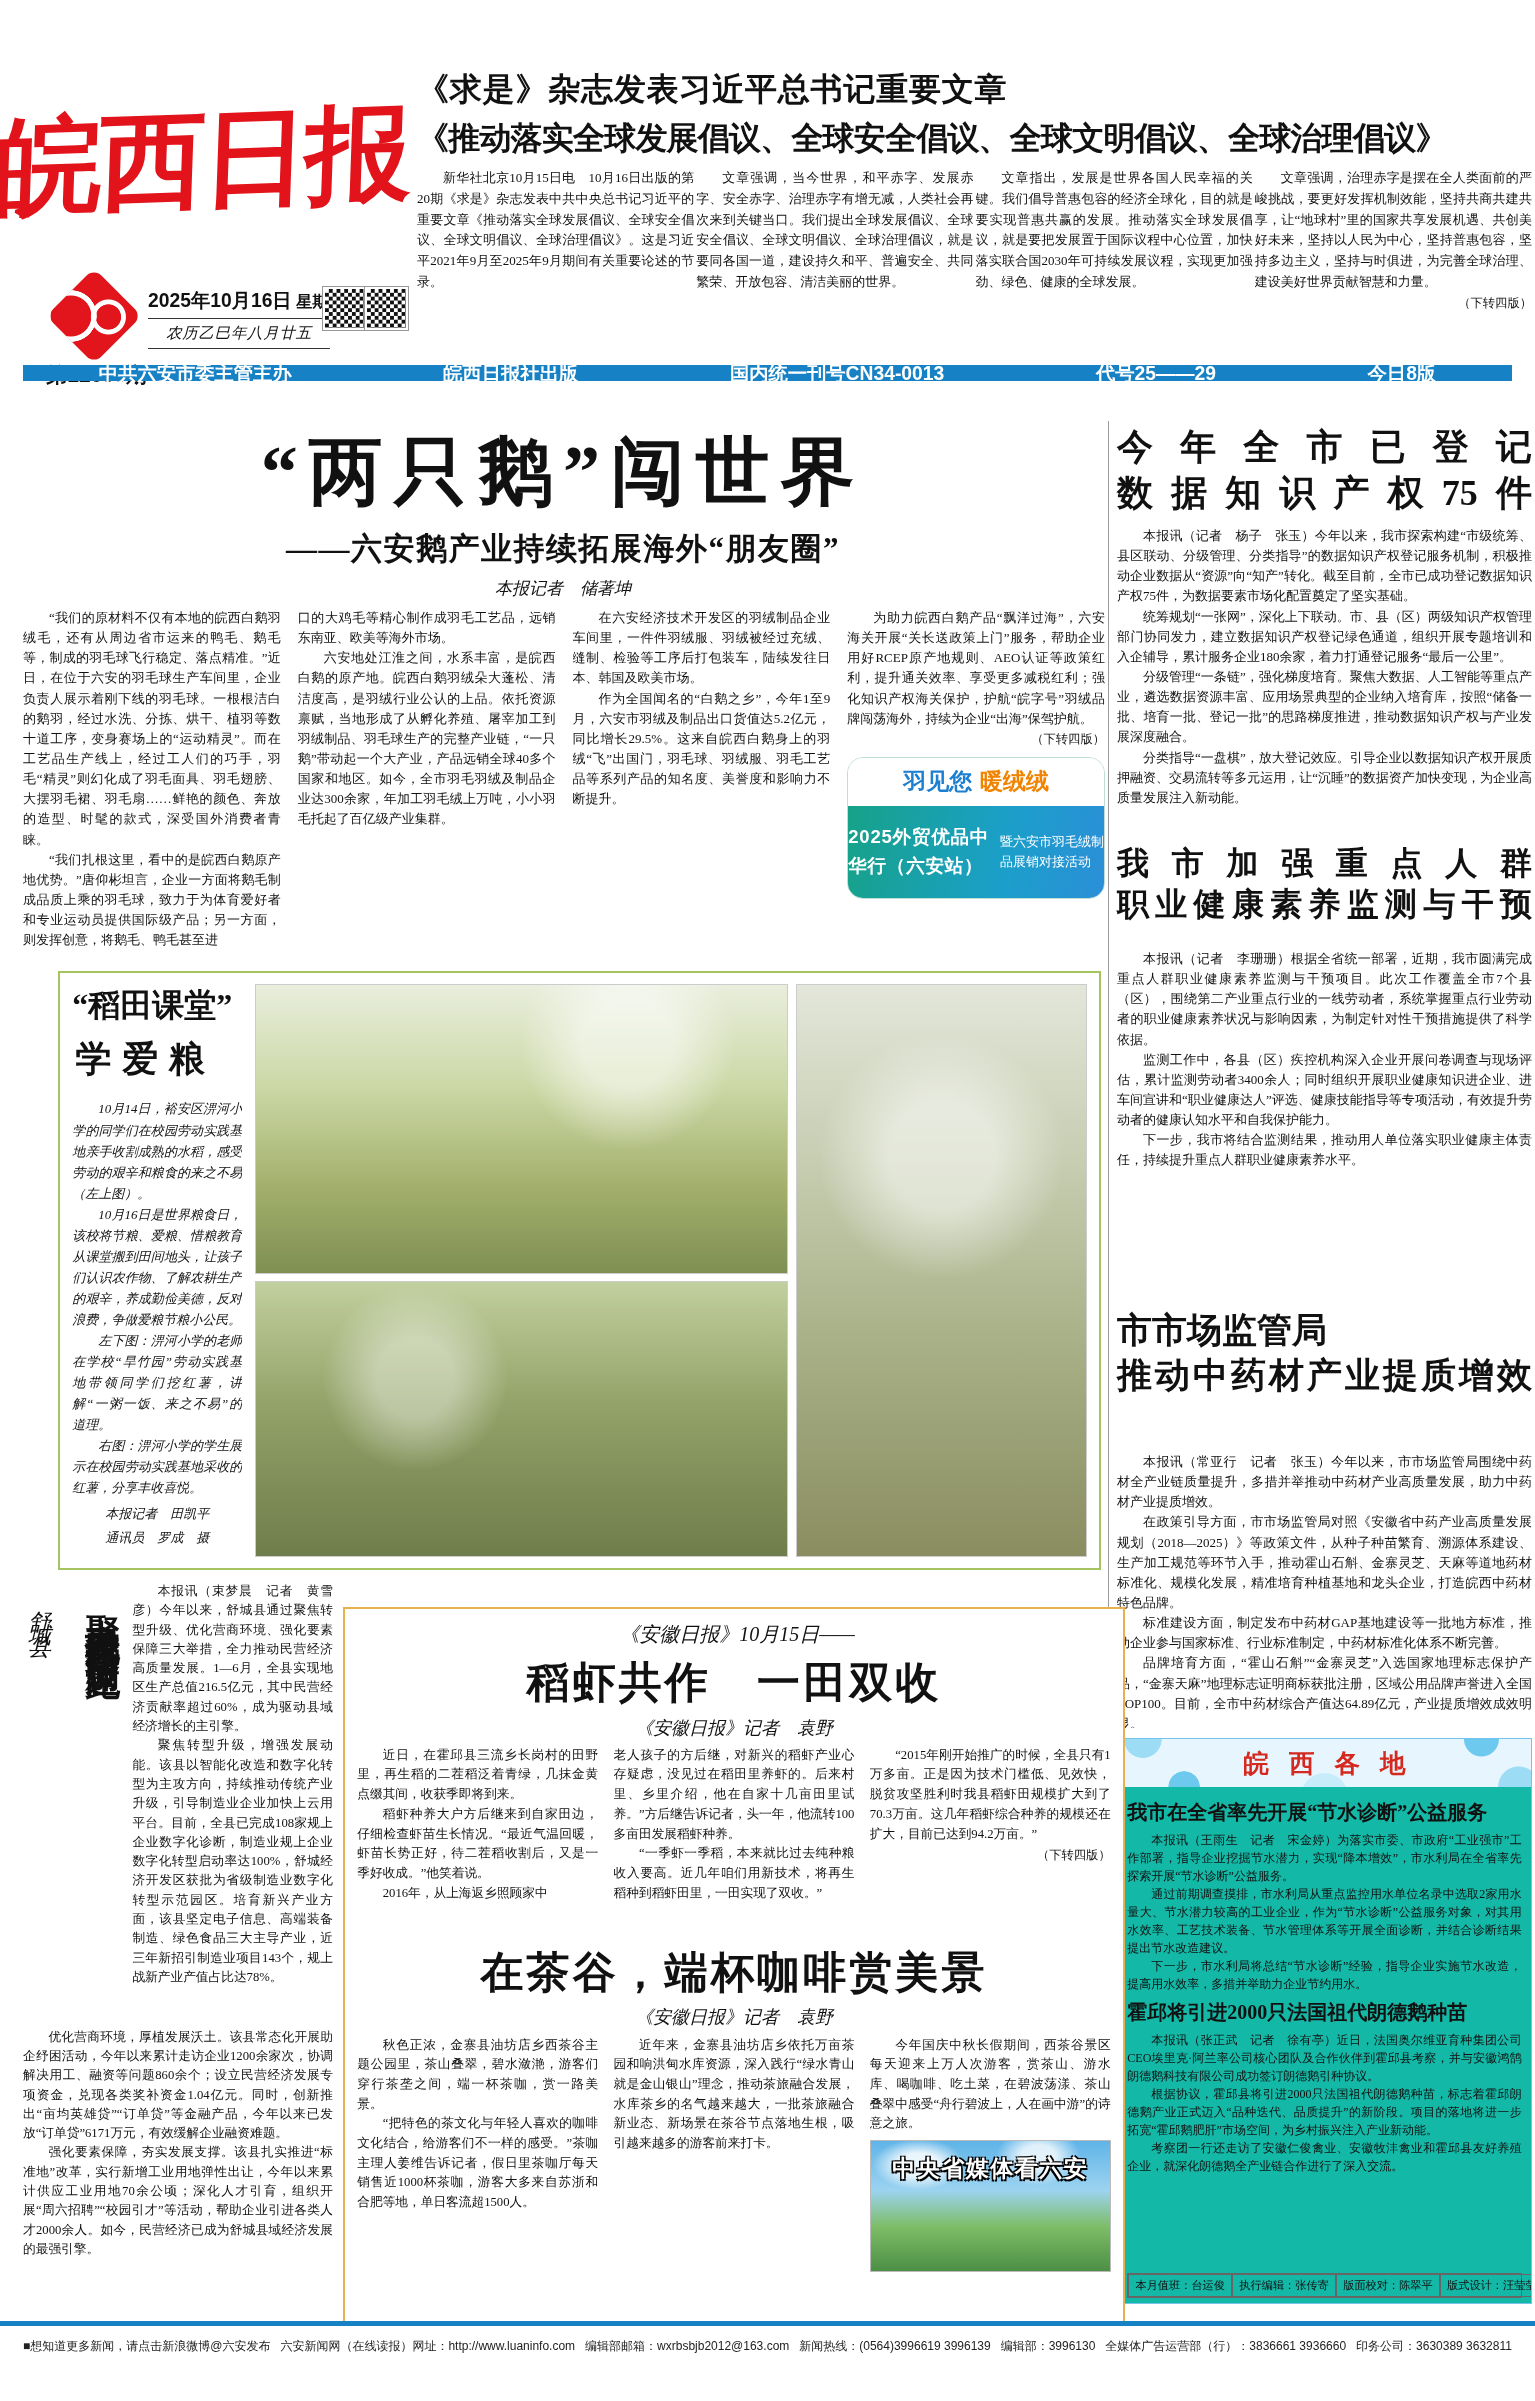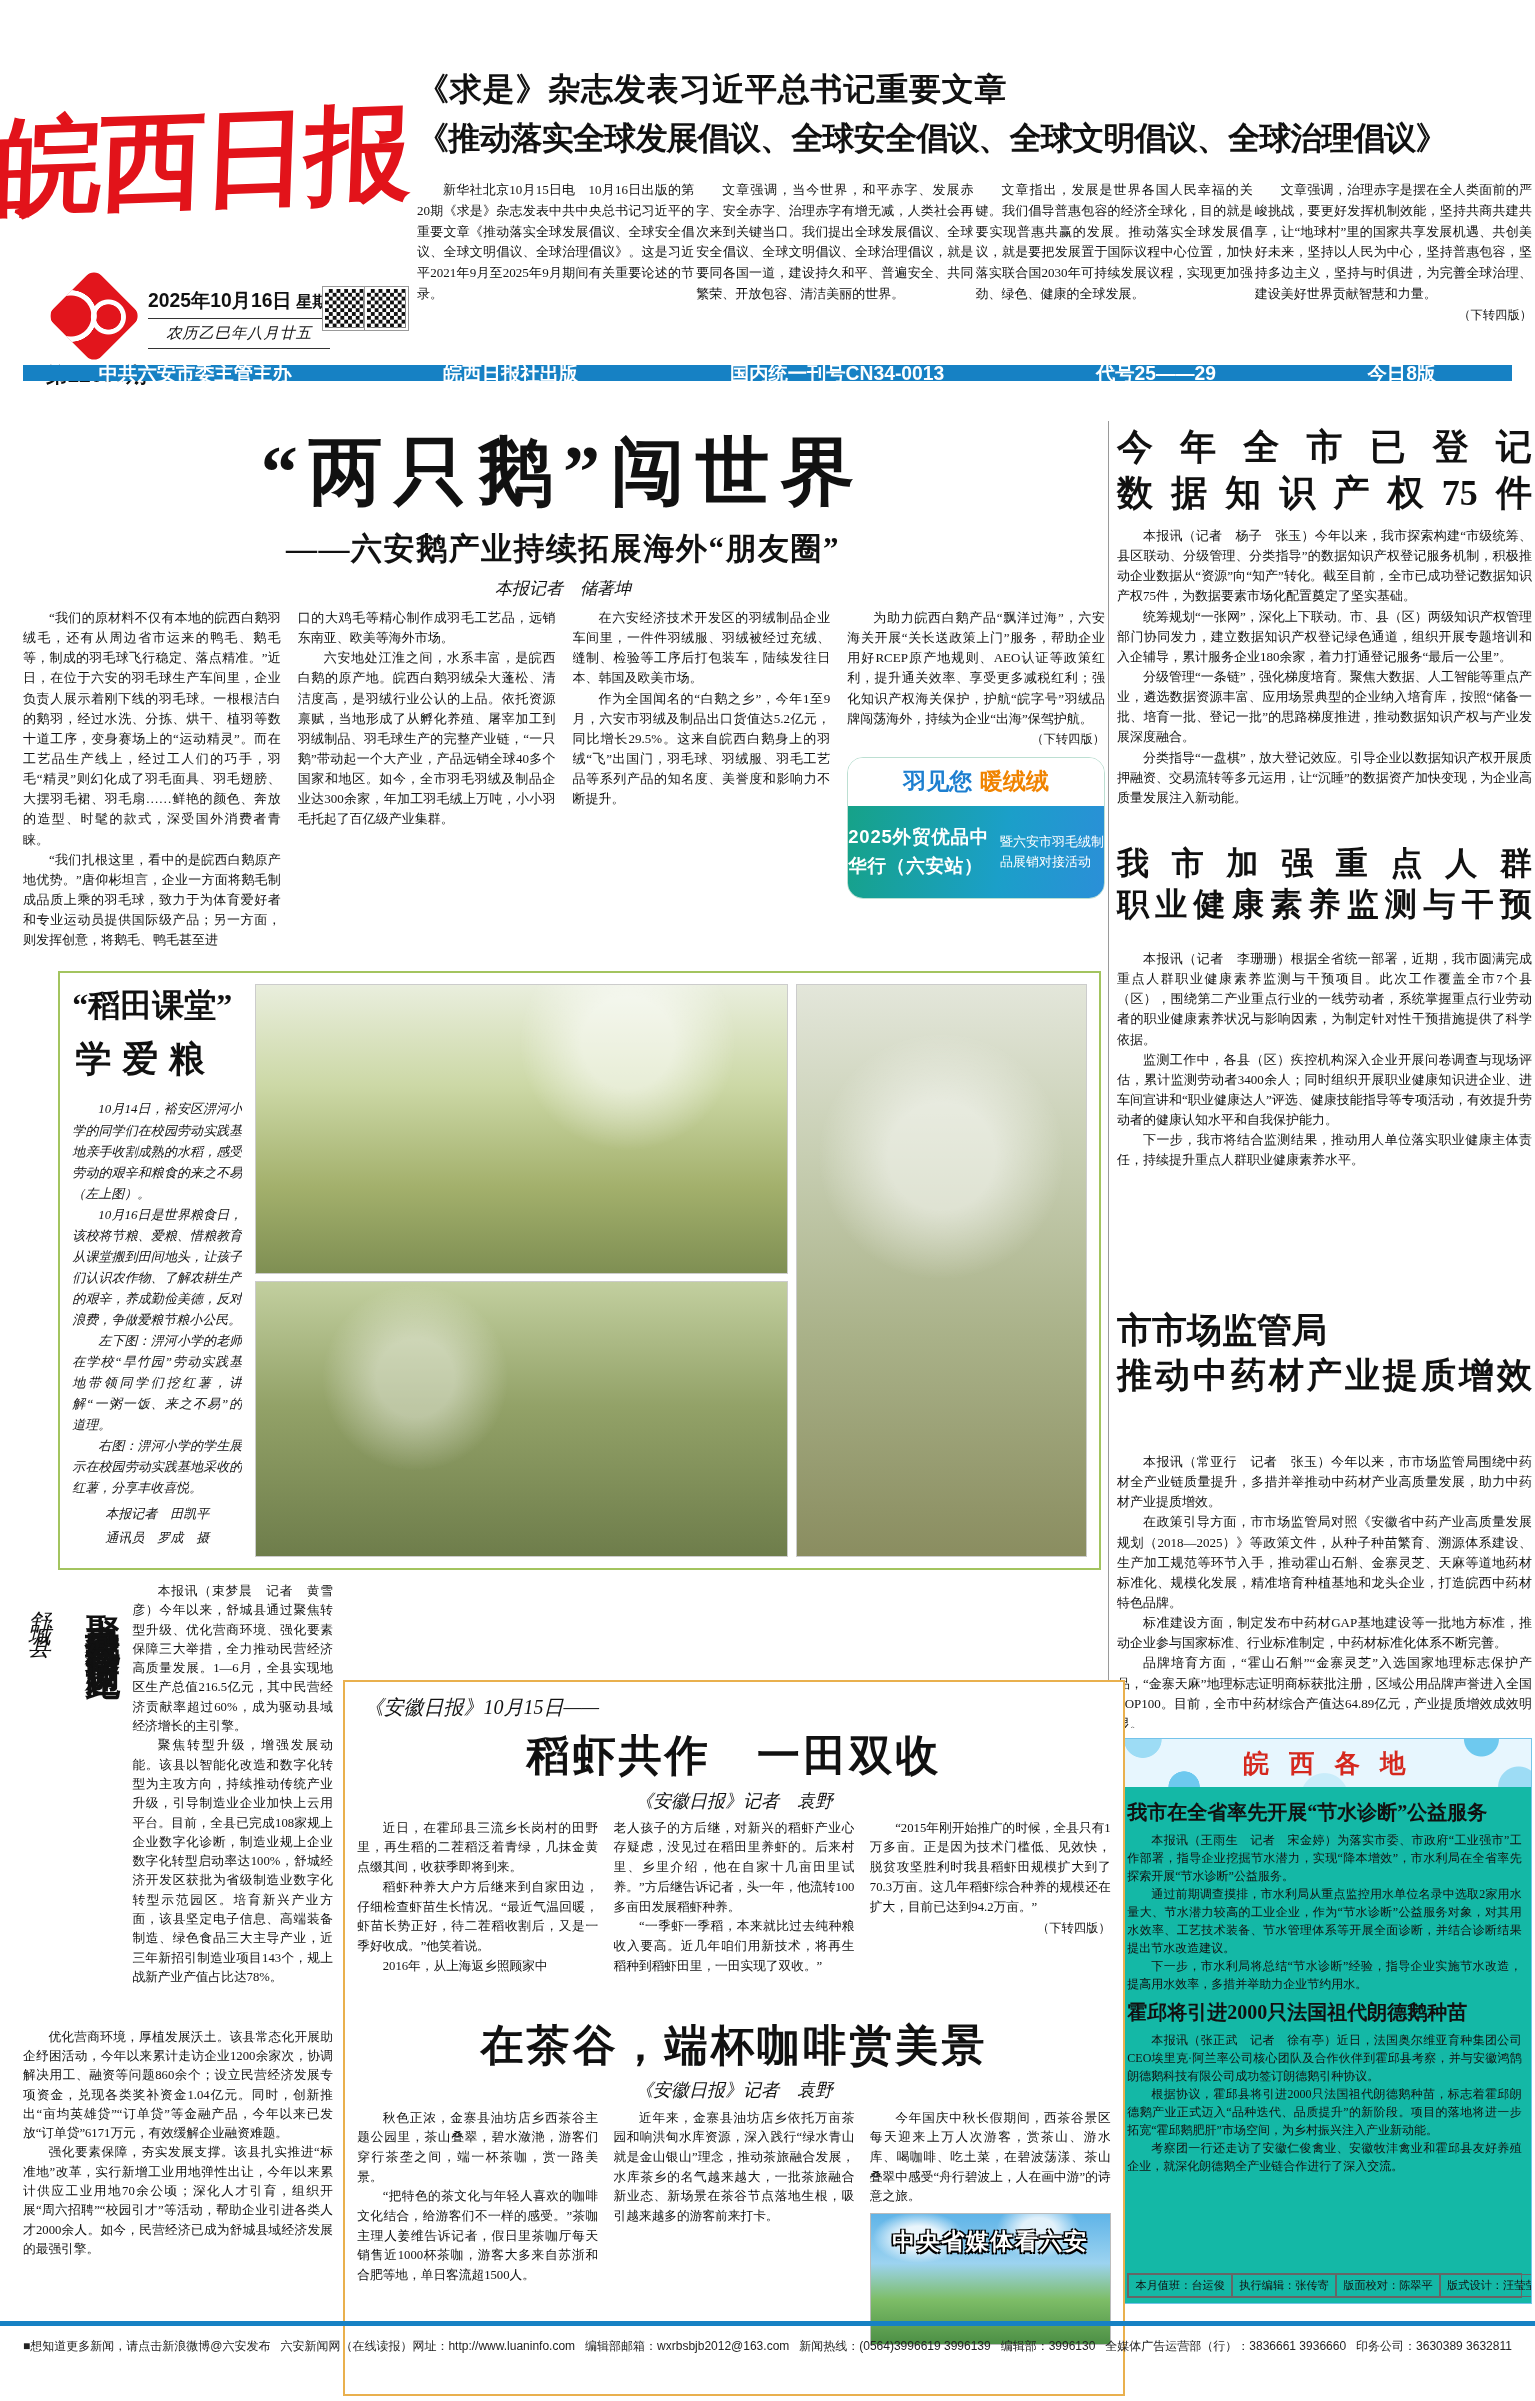--- a/index.html
+++ b/index.html
@@ -21,21 +21,21 @@
   #date-line{font-family:"Liberation Sans",sans-serif;font-weight:bold;font-size:19.3px;white-space:nowrap;}
   #date-line .wd{font-size:16px;margin-left:4.6px;}
   #date-block hr{border:none;border-top:1.2px solid #333;margin:3.9px 0;}
   #lunar{font-size:15.4px;letter-spacing:0.8px;font-style:italic;}
   .qr{width:39px;height:39px;background:repeating-conic-gradient(#111 0 90deg,#fff 0 180deg) 0 0/7.7px 7.7px;
       border:2.3px solid #fff;outline:0.8px solid #999;}
   #qr1{left:323px;top:287px;} #qr2{left:323px;top:287px;transform:translateX(42px);}
   
   #qushi-h1{left:417px;top:68px;width:1115px;font-size:32px;font-weight:900;letter-spacing:0.8px;}
   #qushi-h2{left:417px;top:117px;width:1115px;font-size:32px;font-weight:900;letter-spacing:-0.8px;white-space:nowrap;}
-  #qushi-body{left:417px;top:180px;width:1115px;height:176px;display:flex;gap:2px;overflow:hidden;justify-content:flex-end;}
+  #qushi-body{left:417px;top:168px;width:1115px;height:176px;display:flex;gap:2px;overflow:hidden;justify-content:flex-end;}
   #qushi-body .col{flex:1;font-size:13px;line-height:1.6;overflow:hidden;}
   .col-body p{margin:0;text-indent:2em;text-align:justify;}
   p.cont{text-indent:0;}
   .jump{text-align:right;font-size:12.3px;margin-top:1.5px;}
   
   #bluebar{left:23px;top:365px;width:1489px;height:16px;background:#1681c4;color:#fff;
            font-family:"Liberation Sans",sans-serif;font-weight:bold;font-size:19.3px;
            display:flex;align-items:center;justify-content:space-around;}
   
   #lead-head{left:23px;top:423px;width:1080px;text-align:center;font-size:74px;font-weight:900;
@@ -104,22 +104,22 @@
   #wx-table div{padding:3.1px 6.2px;font-size:11.2px;border:0.4px solid #666;white-space:nowrap;}
   
   #sc-block{left:23px;top:1582px;width:310px;height:735px;display:flex;flex-direction:column;overflow:hidden;}
   #sc-top{display:flex;gap:7.7px;height:438px;flex:none;}
   .vert{writing-mode:vertical-rl;}
   #sc-county{font-size:23px;font-style:italic;letter-spacing:12.3px;padding-top:10.8px;width:32px;flex:none;}
   #sc-head{font-size:35px;font-weight:900;letter-spacing:4.6px;width:62px;flex:none;padding-top:4.6px;}
   #sc-toptext{flex:1;font-size:12.7px;line-height:1.52;overflow:hidden;}
   #sc-bottom{flex:1;font-size:12.7px;line-height:1.52;margin-top:7.7px;overflow:hidden;}
   
-  #ahrb-box{left:343px;top:1680px;width:782px;height:716px;border:2.3px solid #e9b04e;box-sizing:border-box;
-            padding:9.3px 12.3px;display:flex;flex-direction:column;background:#fff;overflow:hidden;}
+  #ahrb-box{left:343px;top:1607px;width:782px;height:716px;border:2.3px solid #e9b04e;box-sizing:border-box;
+            padding:9.3px 12.3px;display:flex;flex-direction:column;background:#fff;overflow:hidden;align-items:center;}
   #ahrb-kicker{font-size:20px;font-style:italic;margin:3.1px 0 1.5px 6.2px;}
   .ahrb-h{text-align:center;font-size:43px;font-weight:900;letter-spacing:3.1px;margin:4.6px 0 3.1px 0;}
   .ahrb-by{text-align:center;font-size:18px;font-style:italic;margin-bottom:6.2px;}
   .ahrb-cols{display:flex;gap:15.4px;overflow:hidden;}
   #ahrb-s1b{height:194px;flex:none;}
   #ahrb-s2b{flex:1;}
   .ahrb-cols .col{flex:1;font-size:12.7px;line-height:1.55;overflow:hidden;}
   #media-photo{margin-top:6.2px;height:130px;position:relative;border:0.8px solid #bbb;
       background:
         radial-gradient(ellipse at 20% 18%, rgba(255,255,255,.85) 0 20px, transparent 46px),

